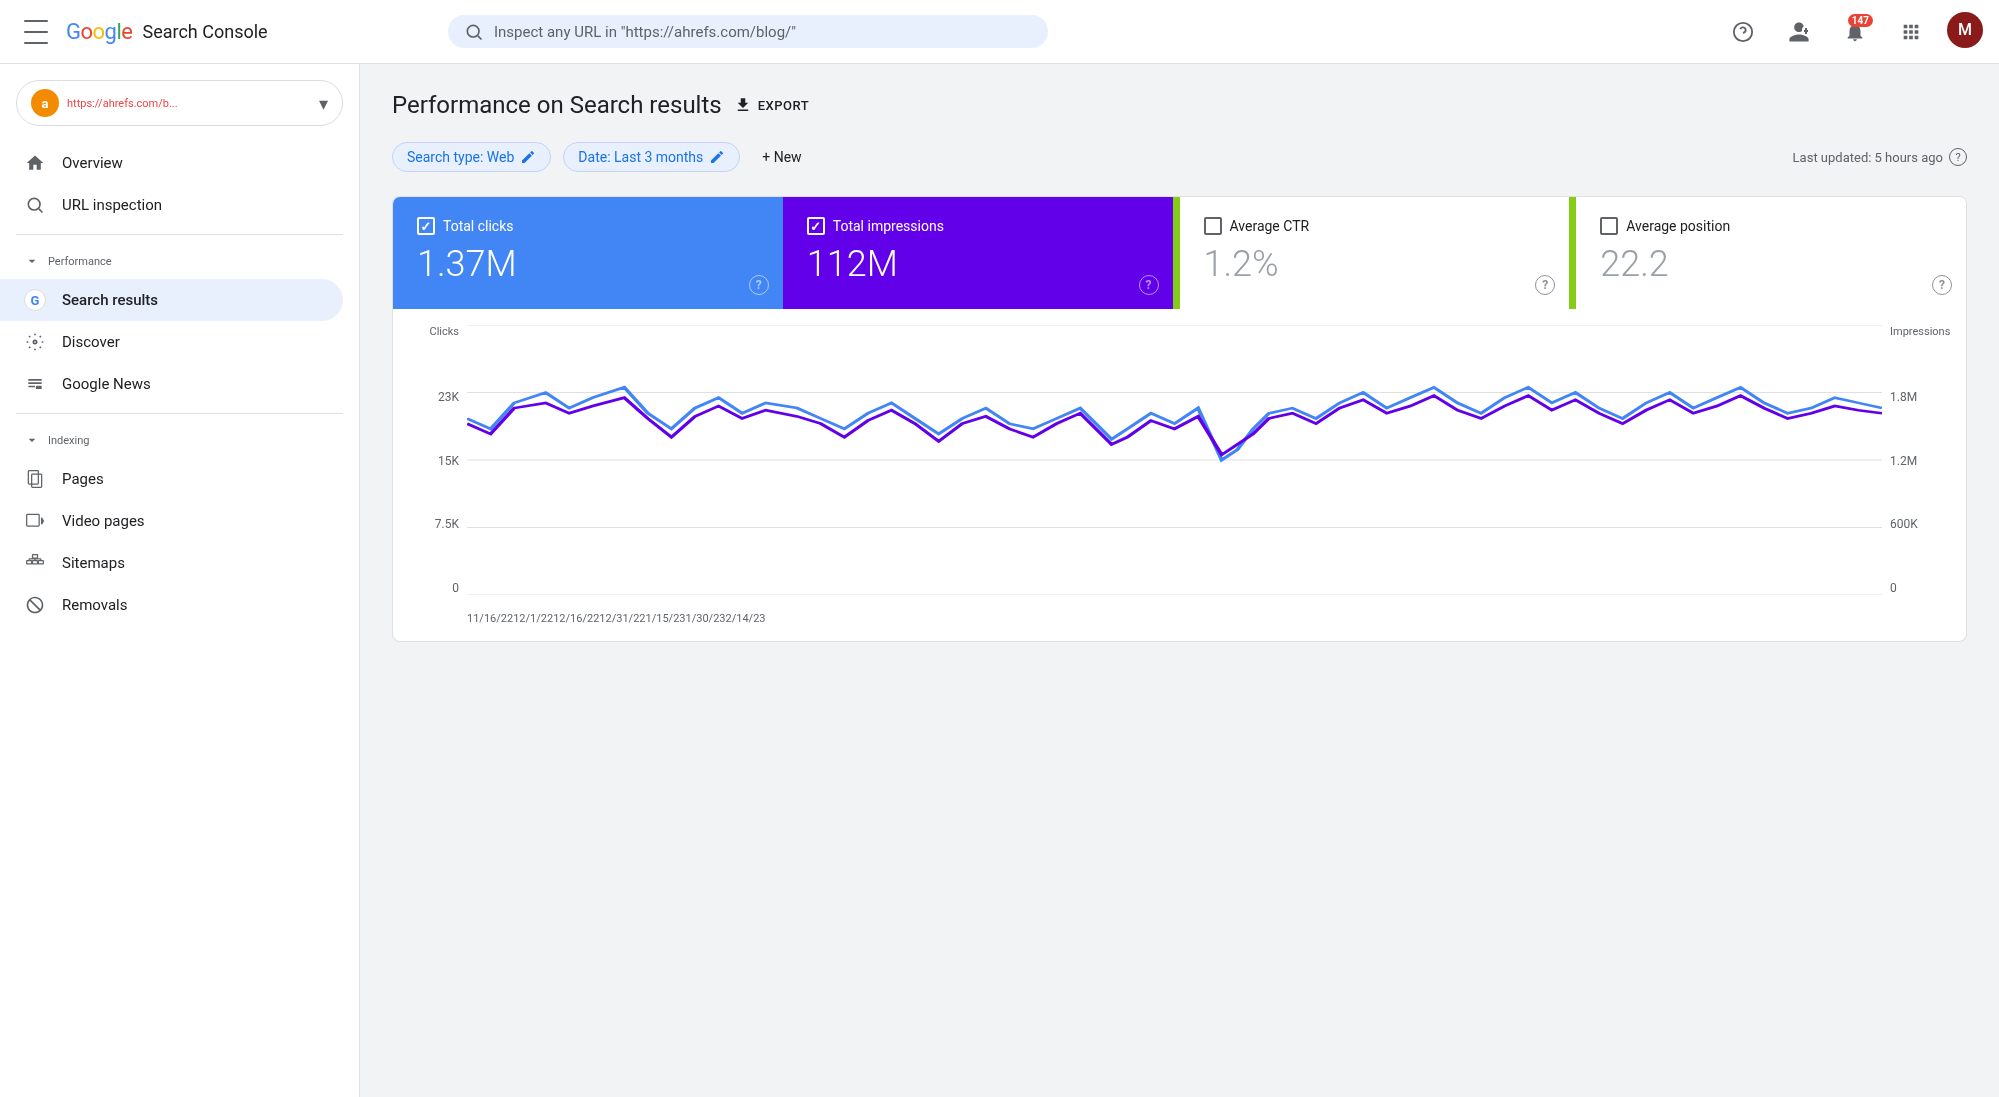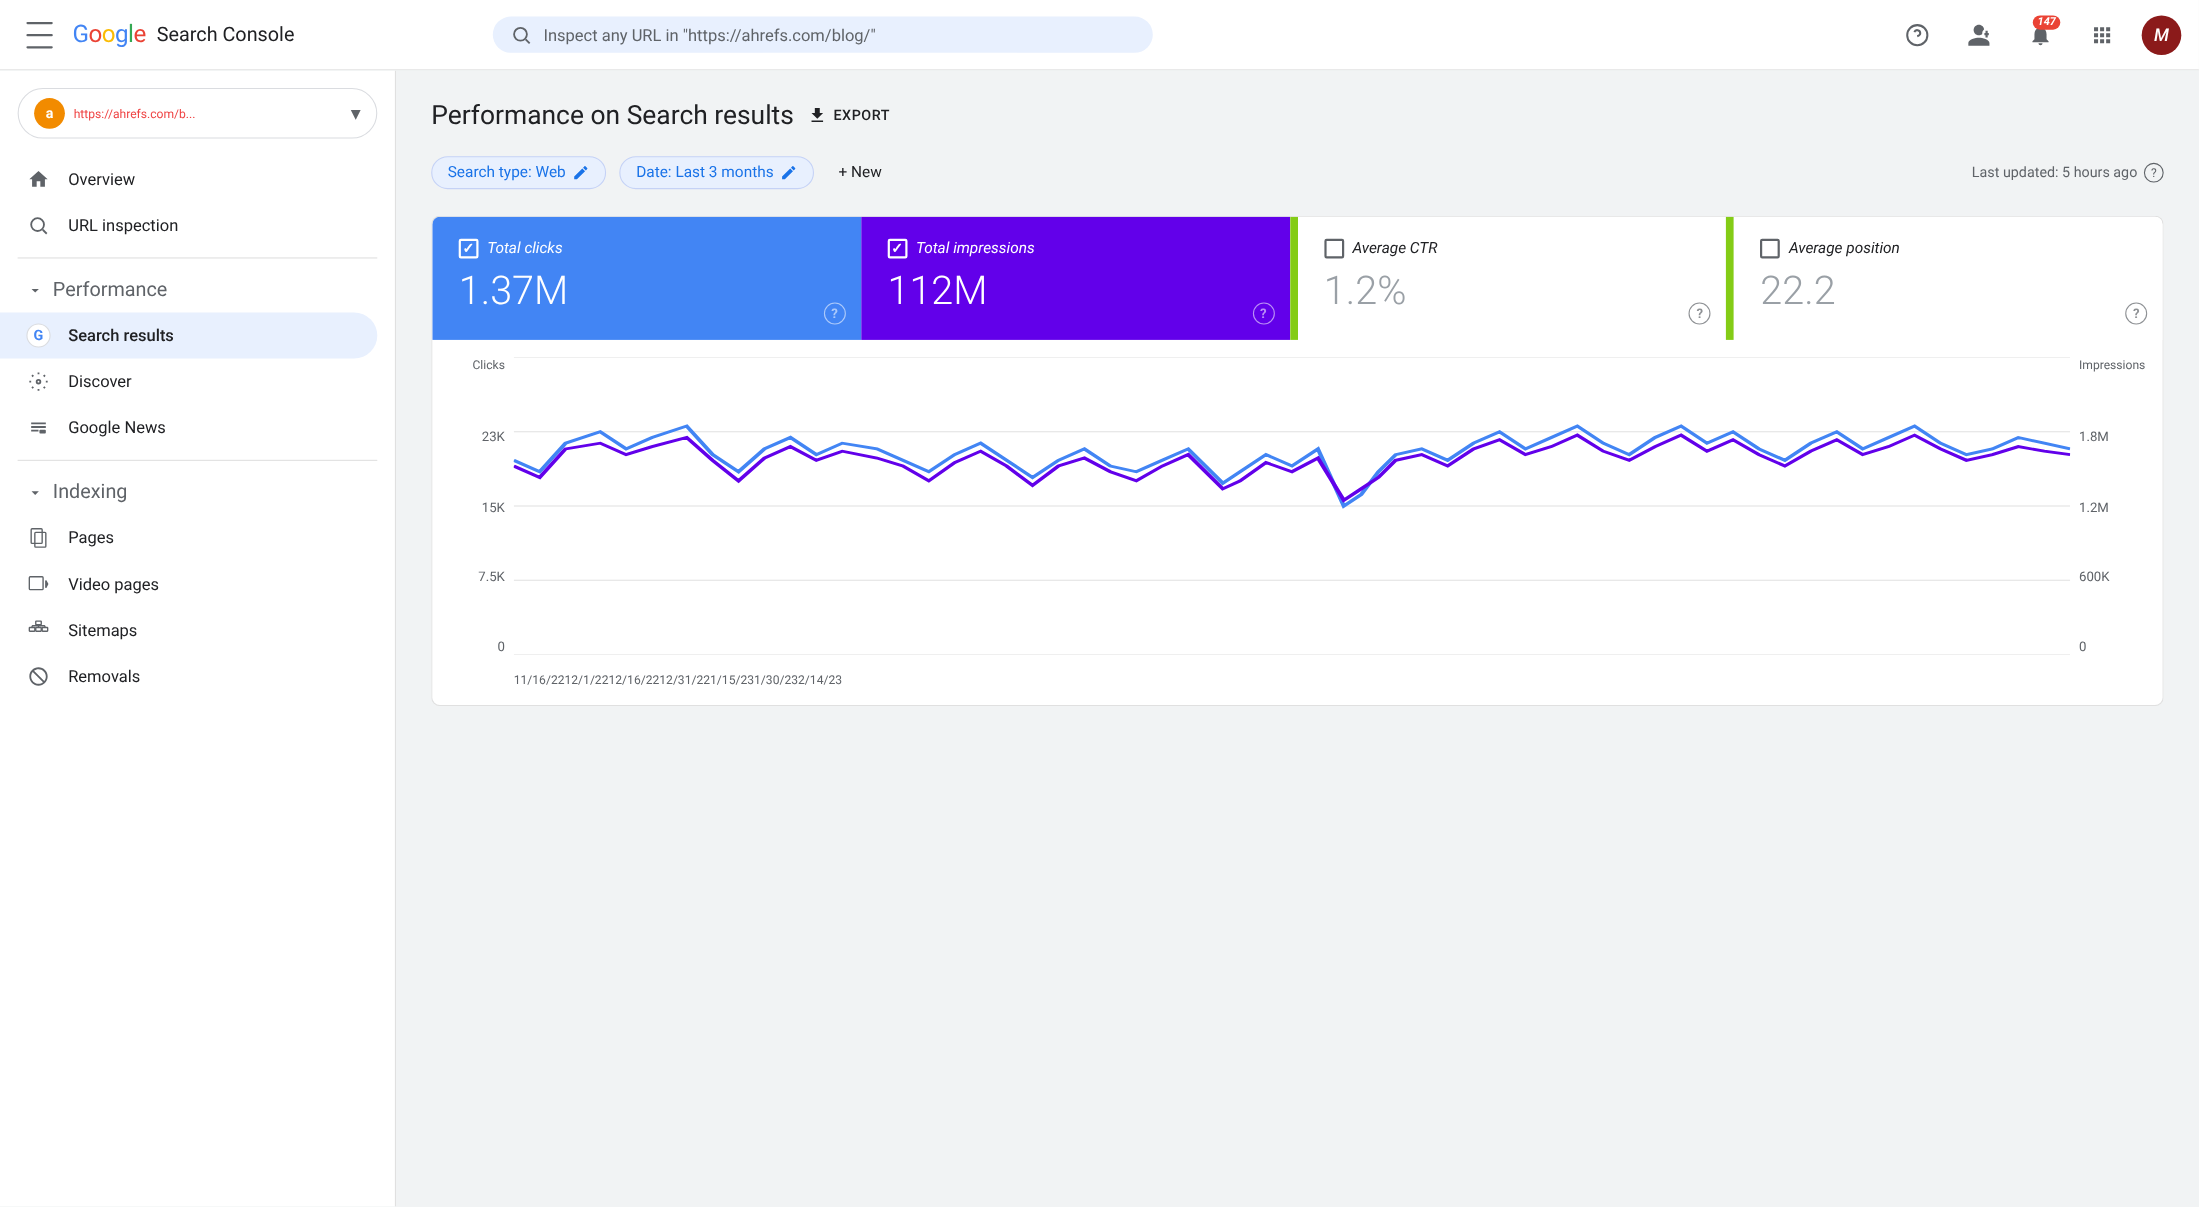--- a/index.html
+++ b/index.html
@@ -52,24 +52,23 @@
       gap: 10px;
       max-width: 600px;
     }
     .search-icon-svg { color: #5f6368; width: 20px; height: 20px; flex-shrink: 0; }
     .search-placeholder {
       color: #5f6368;
       font-size: 15px;
     }
     .topbar-actions {
       display: flex;
-      align-items: center;
+      align-items: flex-start;
       gap: 16px;
       margin-left: auto;
-      font-style: italic;
     }
     .icon-btn {
       width: 40px; height: 40px;
       border-radius: 50%;
       display: flex; align-items: center; justify-content: center;
       cursor: pointer;
       color: #5f6368;
       font-size: 20px;
       position: relative;
     }
@@ -154,21 +153,21 @@
       width: 22px; height: 22px;
       display: flex; align-items: center; justify-content: center;
       flex-shrink: 0;
     }
     .sidebar-section-header {
       display: flex;
       align-items: center;
       gap: 8px;
       padding: 10px 24px;
       color: #5f6368;
-      font-size: 18px;
+      font-size: 11px;
       cursor: pointer;
     }
 
     
     .main-content {
       flex: 1;
       padding: 24px 32px;
       overflow-y: auto;
       background: #f1f3f4;
     }
@@ -282,21 +281,21 @@
     .active-blue .metric-help {
       color: #fff;
     }
     .active-purple .metric-checkbox,
     .active-purple .metric-label,
     .active-purple .metric-value,
     .active-purple .metric-help {
       color: #fff;
     }
     .metric-label {
-      font-size: 14px; color: #202124; font-style: italic;
+      font-size: 14px; color: #202124;
     }
     .metric-value {
       font-size: 36px; font-weight: 300; color: #202124; margin-bottom: 8px;
     }
     .metric-help {
       position: absolute;
       bottom: 14px; right: 14px;
       width: 20px; height: 20px;
       border: 1.5px solid currentColor;
       border-radius: 50%;

